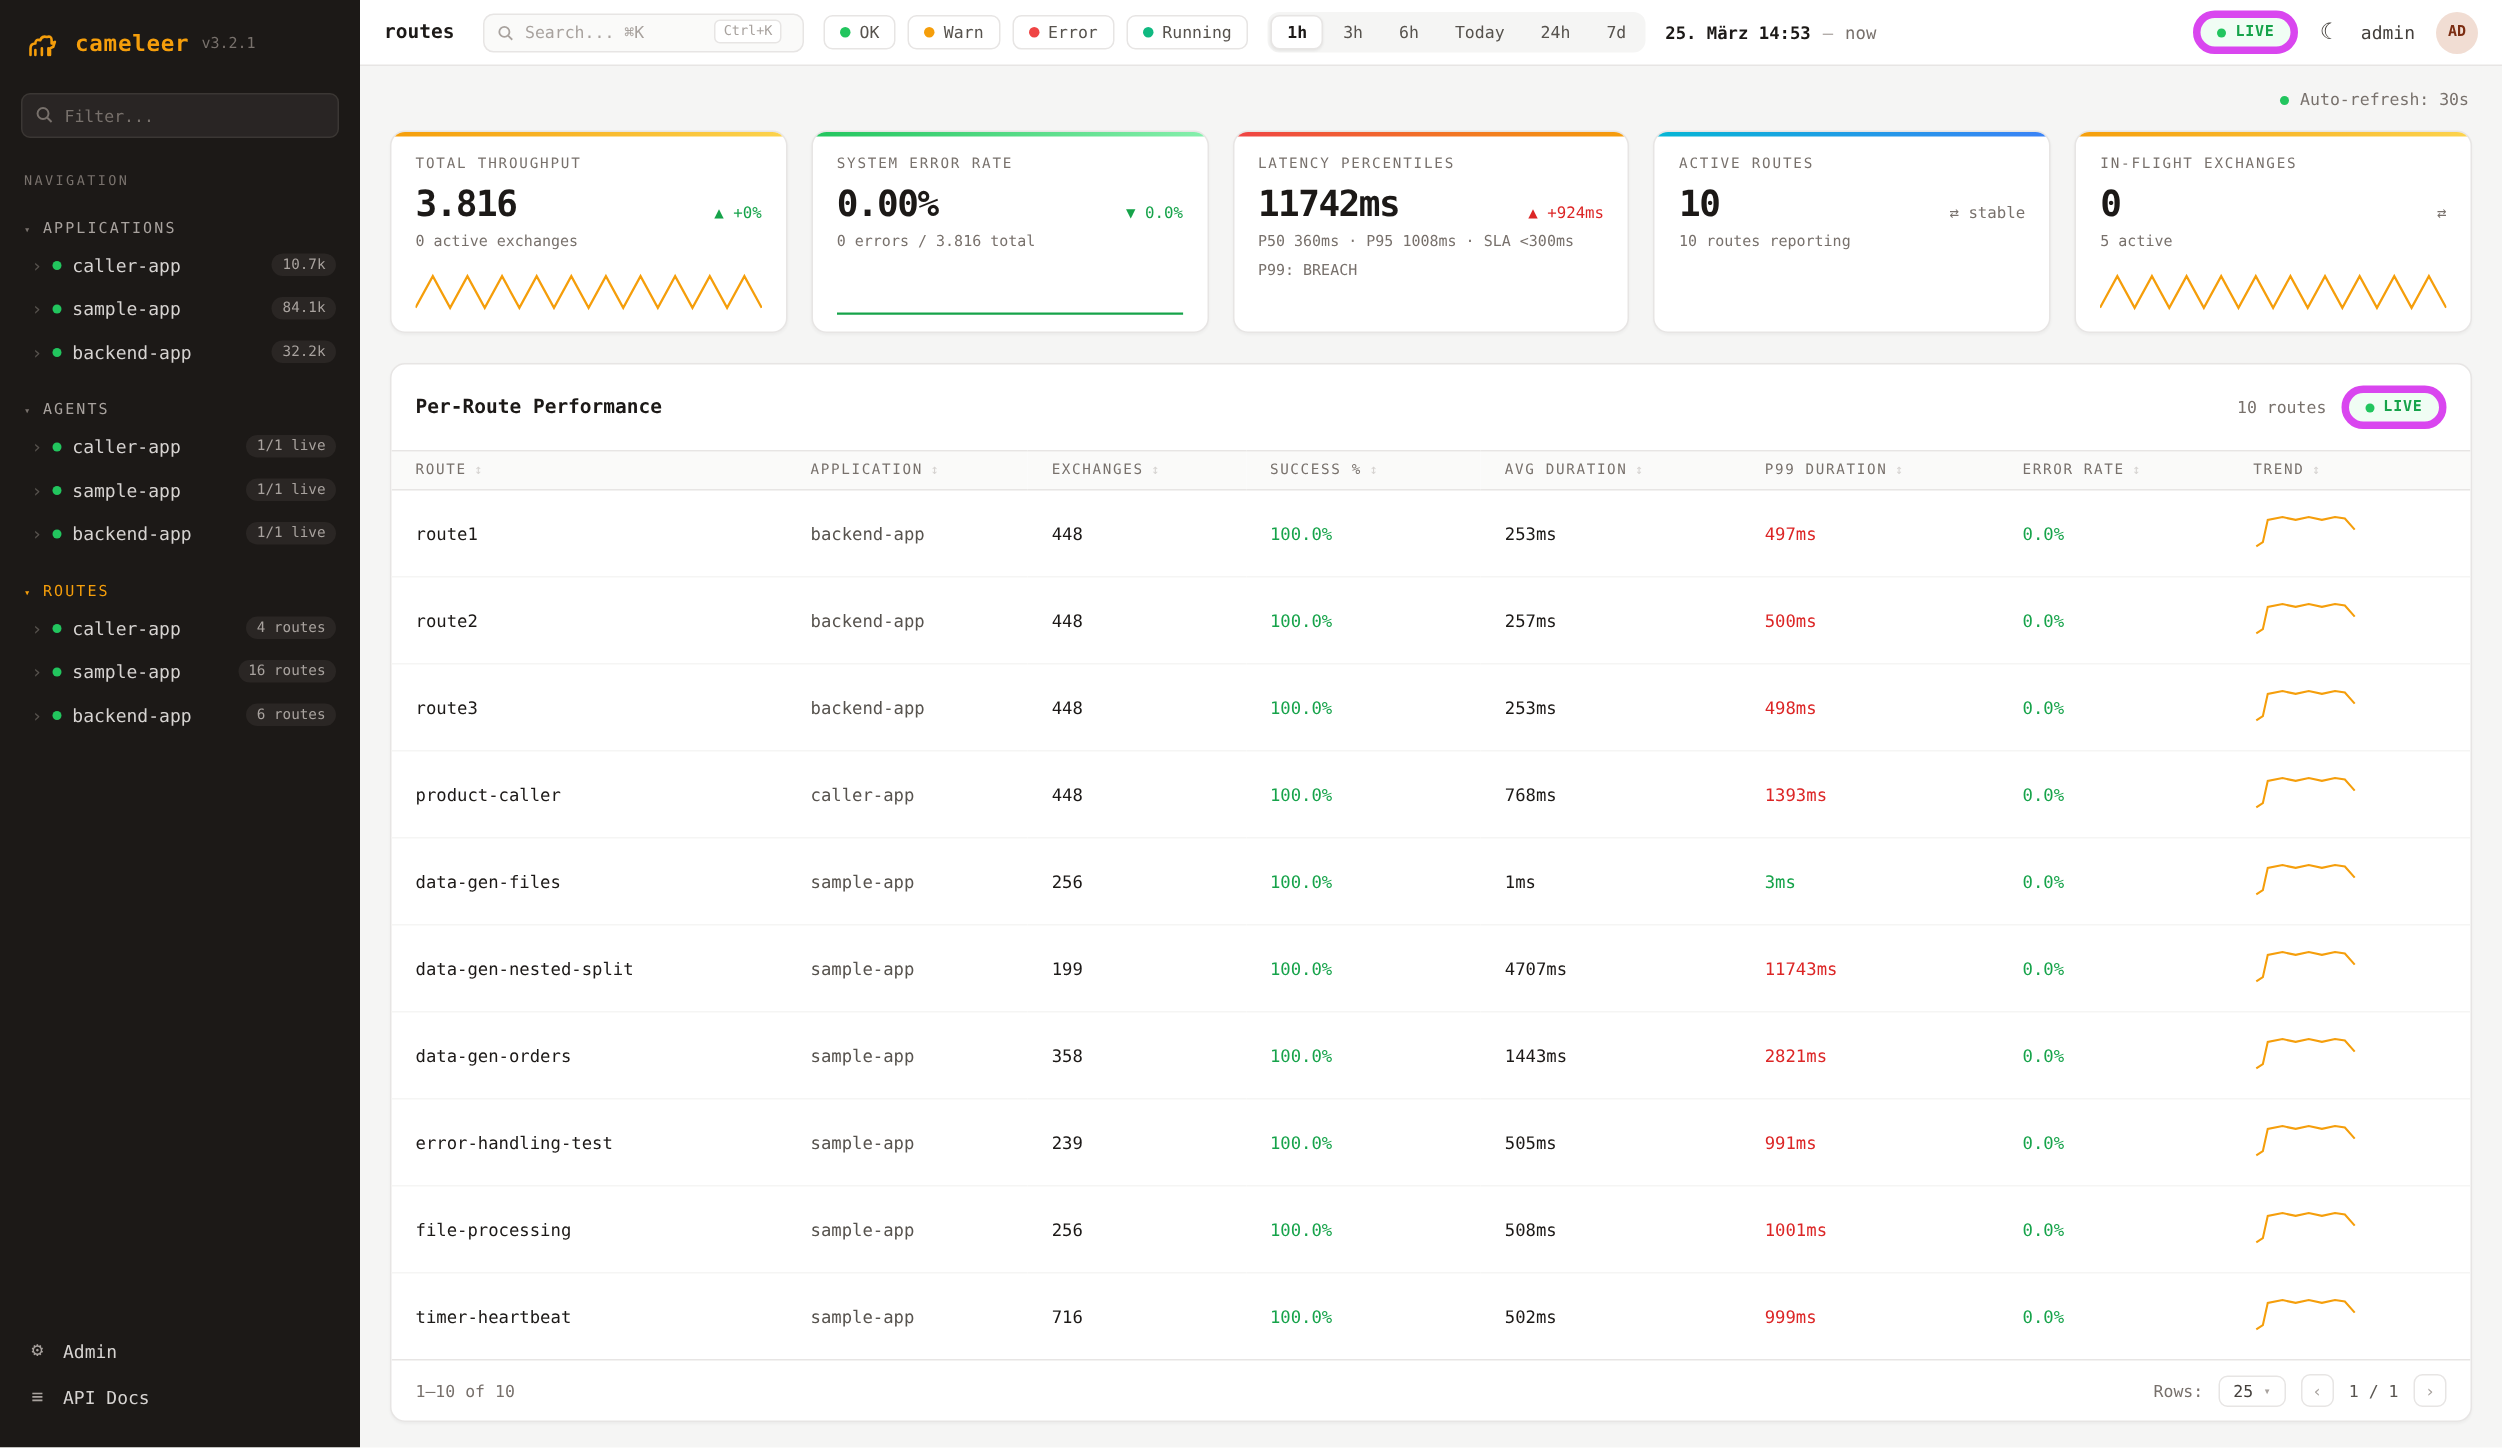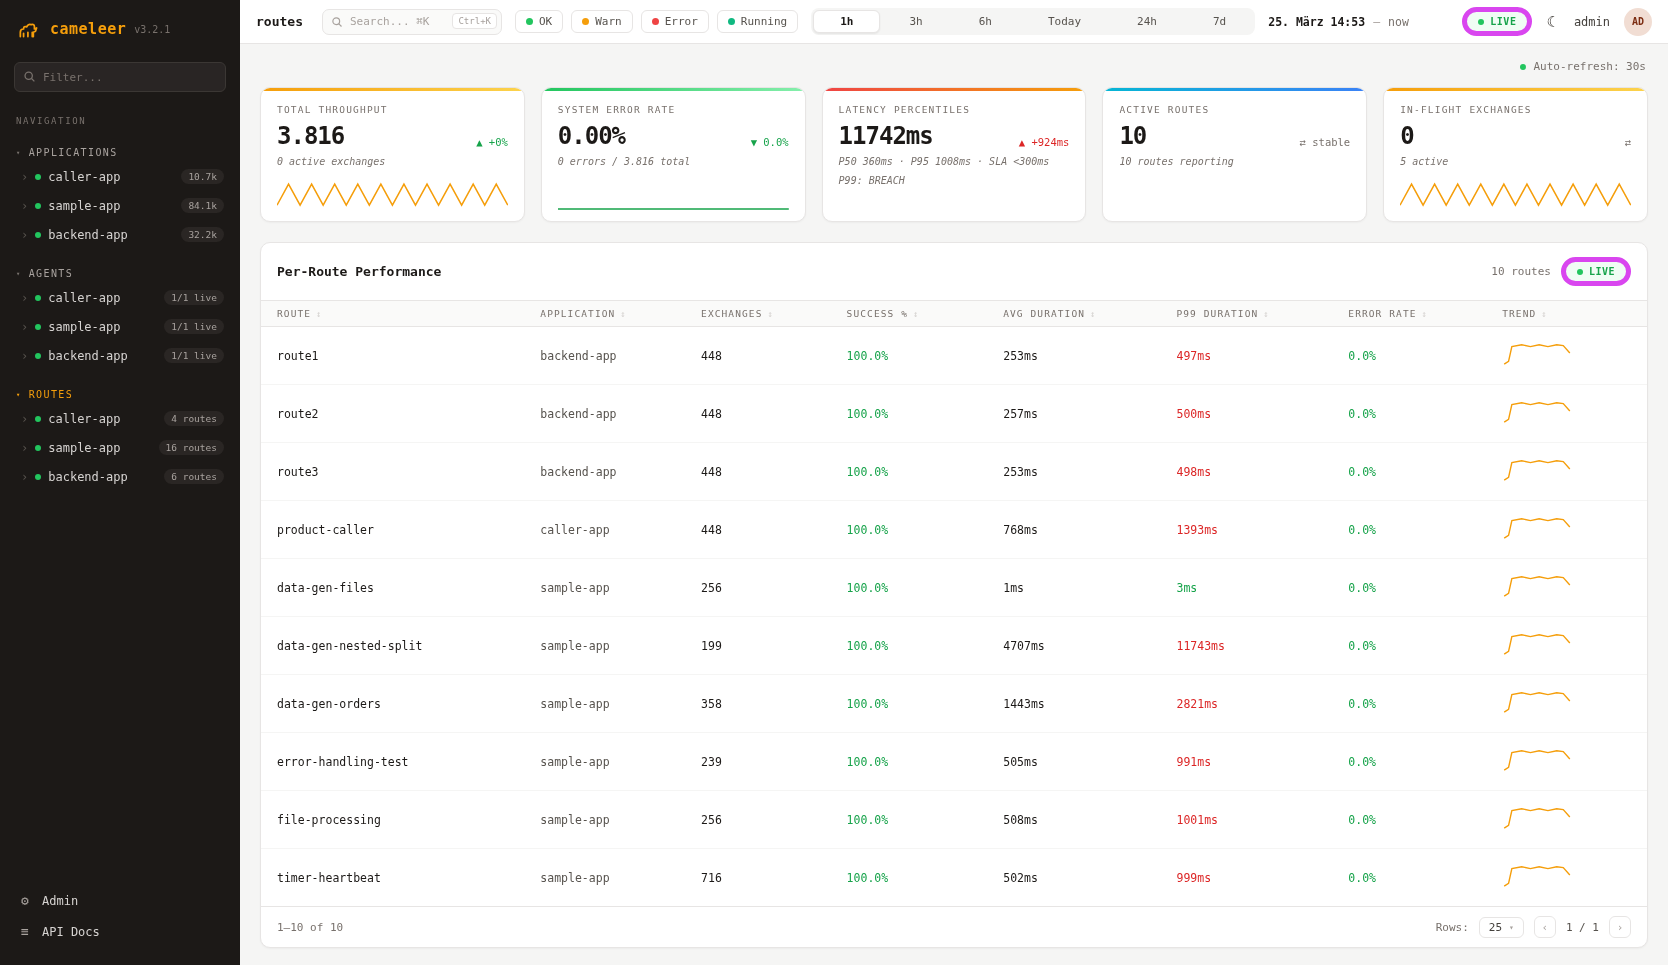--- a/index.html
+++ b/index.html
@@ -29,30 +29,30 @@
   .item-label { color:#d6d3d1; font-size:12px; }
   .item-badge { margin-left:auto; background:#2a2624; color:#a8a29e; font-size:9.5px; padding:2px 7px; border-radius:9px; white-space:nowrap; }
   .sidebar-footer { margin-top:auto; padding:10px 0 18px; }
   .foot-item { display:flex; align-items:center; gap:10px; padding:8px 18px; font-size:12px; color:#d6d3d1; cursor:pointer; }
   .f-icon { color:#a8a29e; font-size:13px; width:14px; text-align:center; }
 
   
   .main { flex:1; display:flex; flex-direction:column; min-width:0; }
   .topbar { height:44px; background:#fff; border-bottom:1px solid #e7e5e4; display:flex; align-items:center; gap:13px; padding:0 16px; flex-shrink:0; }
   .crumb { font-weight:700; font-size:13px; margin-right:6px; }
-  .search { position:relative; width:180px; }
+  .search { position:relative; width:214px; }
   .search svg { position:absolute; left:9px; top:7px; }
   .search-input { width:100%; height:26px; border:1px solid #e7e5e4; border-radius:7px; background:#fafaf9; font:inherit; font-size:11px; color:#57534e; padding:0 54px 0 27px; outline:none; }
   .search-input::placeholder { color:#a8a29e; }
-  .kbd { position:absolute; right:5px; top:4px; border:1px solid #e7e5e4; background:#fff; border-radius:4px; font-size:9px; color:#a8a29e; padding:2px 5px; }
+  .kbd { position:absolute; right:15px; top:4px; border:1px solid #e7e5e4; background:#fff; border-radius:4px; font-size:9px; color:#a8a29e; padding:2px 5px; }
   .chips { display:flex; gap:8px; }
   .chip { display:inline-flex; align-items:center; gap:6px; border:1px solid #e7e5e4; background:#fff; border-radius:6px; padding:4px 10px; font:inherit; font-size:11px; color:#57534e; cursor:pointer;justify-content:center; }
   .chip-dot { width:7px; height:7px; border-radius:50%; }
   .ranges { display:flex; gap:2px; background:#f5f5f4; border-radius:8px; padding:2px; }
-  .range-btn { border:1px solid transparent; background:transparent; font:inherit; font-size:11px; color:#57534e; padding:4px 26px; border-radius:6px; cursor:pointer; }
+  .range-btn { border:1px solid transparent; background:transparent; font:inherit; font-size:11px; color:#57534e; padding:4px 10px; border-radius:6px; cursor:pointer; }
   .range-btn.active { background:#fff; border-color:#e7e5e4; color:#1c1917; font-weight:700; box-shadow:0 1px 2px rgba(0,0,0,.07); }
   .daterange { display:flex; align-items:center; gap:8px; font-size:11.5px; }
   .d-start { color:#1c1917; font-weight:600; }
   .d-sep { color:#a8a29e; }
   .d-end { color:#78716c; }
   .top-right { margin-left:auto; display:flex; align-items:center; gap:14px; }
   .live-pill { display:inline-flex; align-items:center; gap:6px; border:5px solid #d946ef; background:#f0fdf4; color:#16a34a; font-size:10px; font-weight:700; letter-spacing:.5px; padding:4px 11px; border-radius:999px; }
   .gdot { width:6px; height:6px; border-radius:50%; background:#22c55e; }
   .moon-btn { border:none; background:none; font-size:15px; color:#44403c; cursor:pointer; line-height:1; }
   .username { font-size:12px; color:#44403c; }
@@ -61,21 +61,21 @@
   
   .content { flex:1; overflow:hidden; padding:12px 20px 0; }
   .refresh-row { display:flex; justify-content:flex-end; align-items:center; gap:7px; font-size:11px; color:#78716c; padding:4px 2px 14px; }
   .kpi-grid { display:grid; grid-template-columns:repeat(5,1fr); gap:16px; }
   .kpi-card { position:relative; background:#fff; border:1px solid #e7e5e4; border-radius:10px; height:135px; padding:13px 16px 10px; overflow:hidden; box-shadow:0 1px 2px rgba(0,0,0,.04); }
   .kpi-accent { position:absolute; top:0; left:0; right:0; height:3px; }
   .kpi-label { font-size:9.5px; letter-spacing:1.2px; color:#78716c; margin-top:3px; }
   .kpi-row { display:flex; justify-content:space-between; align-items:flex-end; margin-top:9px; }
   .kpi-value { font-size:24px; font-weight:700; line-height:1; letter-spacing:-1px; }
   .kpi-delta { font-size:10.5px; white-space:nowrap; }
-  .kpi-sub { font-size:10px; color:#78716c; margin-top:8px; white-space:nowrap;font-style:italic; }
+  .kpi-sub { font-size:10px; color:#78716c; margin-top:8px; white-space:nowrap; }
   .kpi-spark { position:absolute; left:16px; right:16px; bottom:9px; height:34px; }
 
   
   .table-card { background:#fff; border:1px solid #e7e5e4; border-radius:10px; margin-top:20px; box-shadow:0 1px 2px rgba(0,0,0,.04); overflow:hidden; }
   .table-head { display:flex; align-items:center; gap:10px; padding:14px 16px; }
   .table-title { font-size:13px; font-weight:700; }
   .table-meta { margin-left:auto; font-size:11px; color:#78716c; }
   table { width:100%; border-collapse:collapse; font-size:11.5px; }
   thead th { text-align:left; font-size:9.5px; letter-spacing:1.1px; font-weight:500; color:#78716c; background:#fafaf9; border-top:1px solid #e7e5e4; border-bottom:1px solid #e7e5e4; padding:7px 16px; white-space:nowrap; cursor:pointer; }
   th:nth-child(1){width:19%} th:nth-child(2){width:11.6%} th:nth-child(3){width:10.5%}

